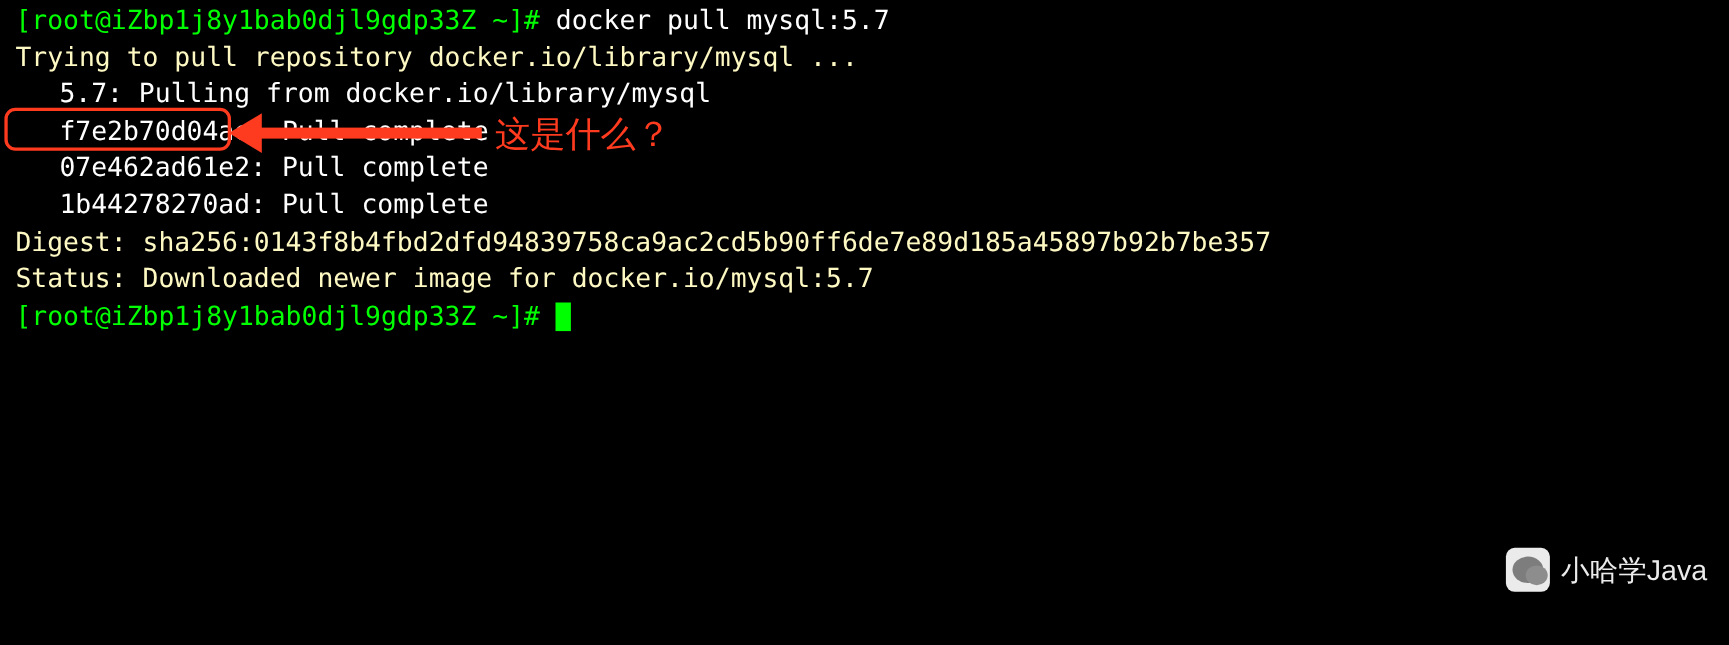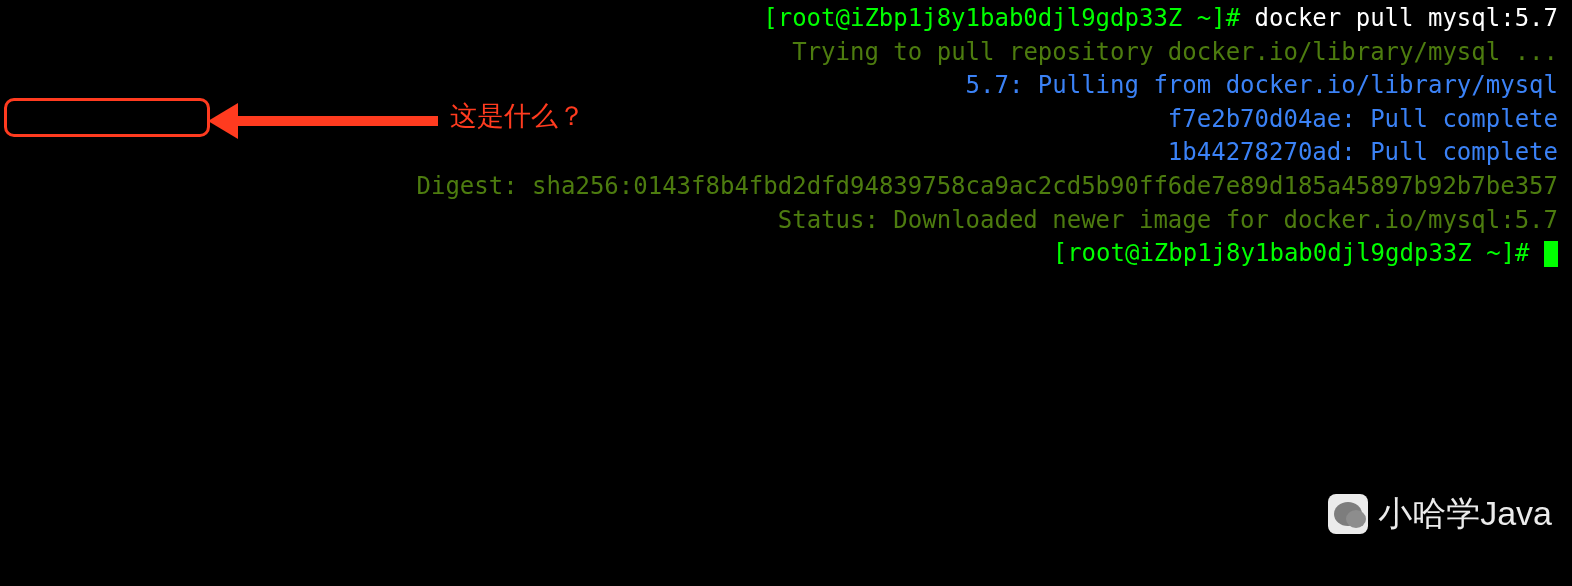--- a/index.html
+++ b/index.html
@@ -1,19 +1,18 @@
 <!DOCTYPE html>
 <html><head>
   <meta charset="utf-8">
   <style>
     * {
       margin: 0;
       padding: 0;
       box-sizing: border-box;
-      text-align: right;
     }
     body {
       background: #000;
       font-family: 'Menlo', 'Monaco', 'Consolas', monospace;
       font-size: 24px;
       line-height: 1.4;
       color: #00ff00;
       padding: 2px 14px;
       width: 1572px;
       height: 586px;
@@ -23,24 +22,25 @@
     .line {
       white-space: pre;
     }
     .prompt-bracket {
       color: #00ff00;
     }
     .command {
       color: #ffffff;
     }
     .output-white {
-      color: #4d7c0f;
+      color: #fef9c3;
     }
     .output-green {
-      color: #3b82f6;
+      color: #ffffff;
+      margin-left: 40px;
     }
     .highlight-box {
       position: absolute;
       border: 3px solid #ff3b1f;
       border-radius: 10px;
       top: 98px;
       left: 4px;
       width: 206px;
       height: 39px;
       z-index: 10;
@@ -69,33 +69,33 @@
       height: 0;
       border-top: 18px solid transparent;
       border-bottom: 18px solid transparent;
       border-right: 30px solid #ff3b1f;
     }
     .annotation-text {
       position: absolute;
       top: 100px;
       left: 450px;
       color: #ff3b1f;
-      font-family: Liberation Mono, monospace;
-      font-size: 27px;
+      font-family: Liberation Serif, serif;
+      font-size: 32px;
       z-index: 10;
     }
     .watermark {
       position: absolute;
       bottom: 48px;
       right: 20px;
       display: flex;
       align-items: center;
       color: #ffffff;
       font-family: sans-serif;
-      font-size: 34px;
+      font-size: 26px;
       z-index: 15;
       opacity: 0.92;
     }
     .watermark-icon {
       width: 40px;
       height: 40px;
       background: #fff;
       border-radius: 8px;
       margin-right: 10px;
       display: flex;
@@ -131,20 +131,21 @@
 </head>
 <body>
 
 <div class="line"><span class="prompt-bracket">[</span><span class="prompt-bracket">root@iZbp1j8y1bab0djl9gdp33Z ~</span><span class="prompt-bracket">]#</span><span class="command"> docker pull mysql:5.7</span></div>
 
 <div class="line output-white">Trying to pull repository docker.io/library/mysql ...</div>
 <div class="line output-green">5.7: Pulling from docker.io/library/mysql</div>
 
 <div id="layers-container">
     <div class="line output-green"><span>f7e2b70d04ae: </span><span>Pull complete</span></div>
+    <div class="line output-green"><span>07e462ad61e2: </span><span>Pull complete</span></div>
     <div class="line output-green"><span>1b44278270ad: </span><span>Pull complete</span></div>
   </div>
 
 <div class="line output-white">Digest: sha256:0143f8b4fbd2dfd94839758ca9ac2cd5b90ff6de7e89d185a45897b92b7be357</div>
 <div class="line output-white">Status: Downloaded newer image for docker.io/mysql:5.7</div>
 
 <div class="line"><span class="prompt-bracket">[</span><span class="prompt-bracket">root@iZbp1j8y1bab0djl9gdp33Z ~</span><span class="prompt-bracket">]#</span><span class="command"> </span><span class="cursor"></span></div>
 
 <div class="highlight-box"></div>
 <div class="arrow-container">

